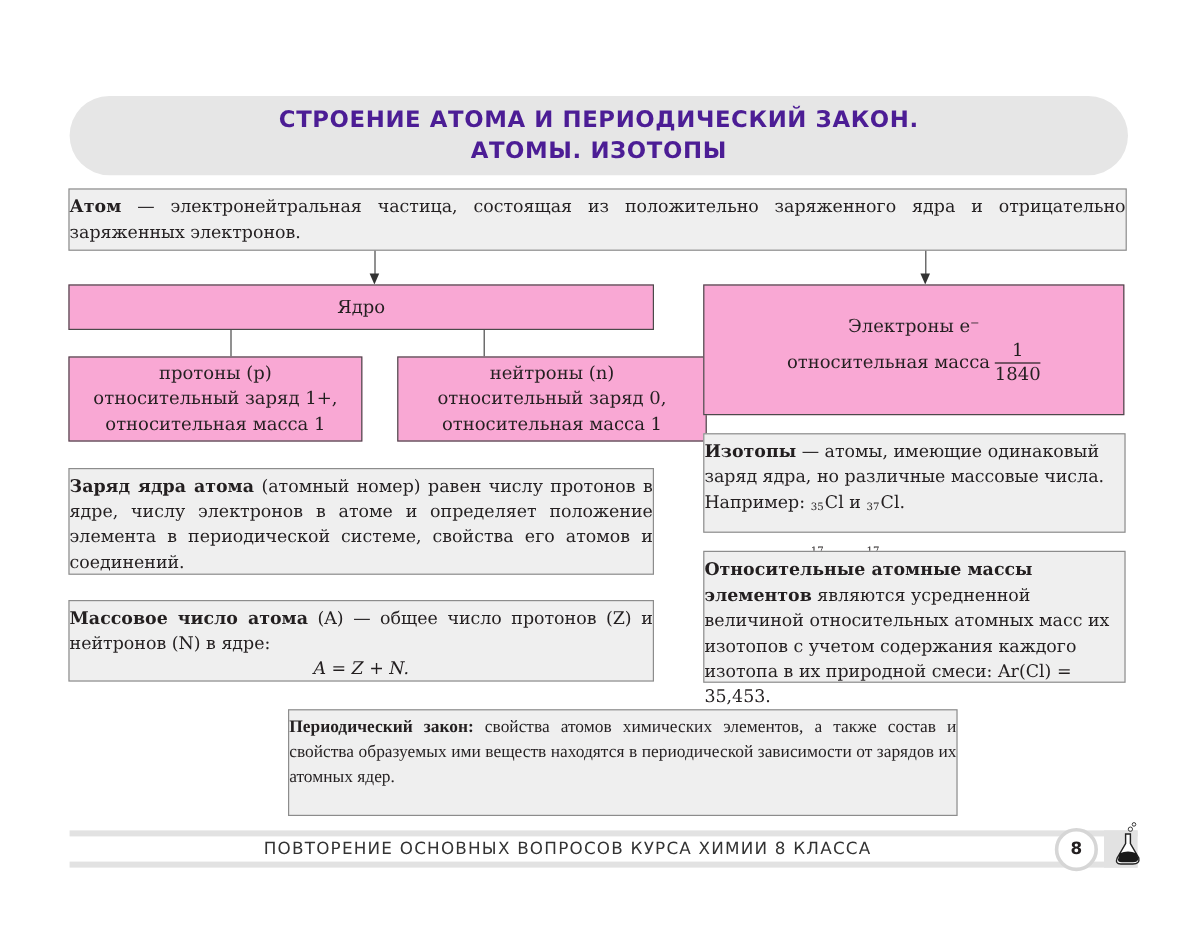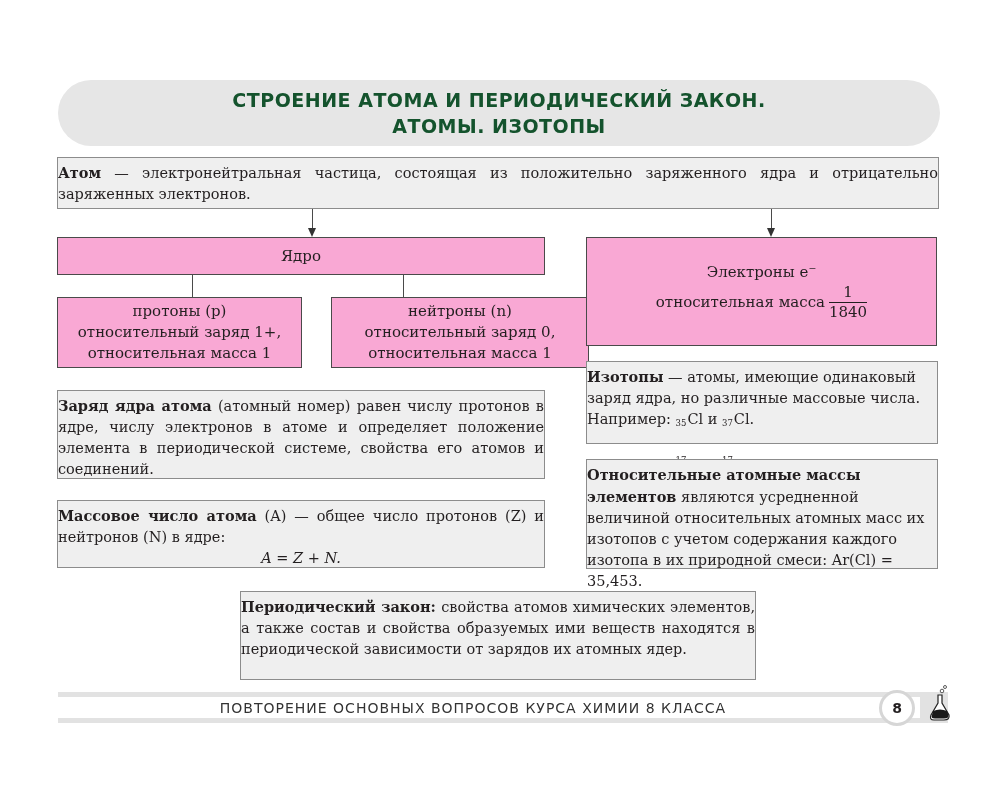--- a/index.html
+++ b/index.html
@@ -4,21 +4,21 @@
 <style>
   * { box-sizing: border-box; margin: 0; padding: 0; }
   html, body { width: 1001px; height: 786px; background: #ffffff; overflow: hidden; }
   body { position: relative; font-family: "DejaVu Serif", "Liberation Serif", serif; color: #231f20; }
   .abs { position: absolute; }
   .title-band {
     left: 58px; top: 80px; width: 882px; height: 66px;
     background: #e6e6e6; border-radius: 33px;
     display: flex; flex-direction: column; align-items: center; justify-content: center;
     font-family: "DejaVu Sans", "Liberation Sans", sans-serif; font-weight: bold;
-    font-size: 19px; letter-spacing: 0.5px; line-height: 26px; color: #14532d;
+    font-size: 19px; letter-spacing: 0.5px; line-height: 26px; color: #4c1d95;
   }
   .box {
     position: absolute; border: 1.5px solid #6d6d6d; font-size: 14.5px; line-height: 21px;
   }
   .gray { background: #efefef; border-color: #8c8c8c; }
   .white { background: #f9a8d4; border-color: #4a4a4a; }
   .center { display: flex; flex-direction: column; align-items: center; justify-content: center; text-align: center; }
   .pad { padding: 4px 0; text-align: justify; }
   b { font-weight: bold; }
   .line { position: absolute; background: #4a4a4a; }
@@ -104,21 +104,21 @@
     </span><span>Cl</span><span> и </span><span class="iso">
       <span>37</span>
       <span>17</span>
     </span><span>Cl</span><span>.</span>
 </div>
 
 <div class="box gray pad" style="left:586px; top:459px; width:352px; height:110px; text-align:left;">
   <b>Относительные атомные массы элементов</b><span> являются усредненной величиной относительных атомных масс их изотопов с учетом содержания каждого изотопа в их природной смеси: </span><span>Ar(Cl) = 35,453.</span>
 </div>
 
-<div class="box gray pad" style="left:240px; top:591px; width:516px; height:89px;">
+<div class="box gray pad" style="left:240px; top:591px; width:558px; height:89px;font-family:Liberation Serif, serif;">
   <b>Периодический закон:</b><span> свойства атомов химических элементов, а также состав и свойства образуемых ими веществ находятся в периодической зависимости от зарядов их атомных ядер.</span>
 </div>
 
 <div class="abs footer-band">
   <span style="margin-right:60px;">ПОВТОРЕНИЕ ОСНОВНЫХ ВОПРОСОВ КУРСА ХИМИИ 8 КЛАССА</span>
 </div>
 <div class="abs flask-bg"></div>
 <div class="abs page-num">
   <span>8</span>
 </div>

